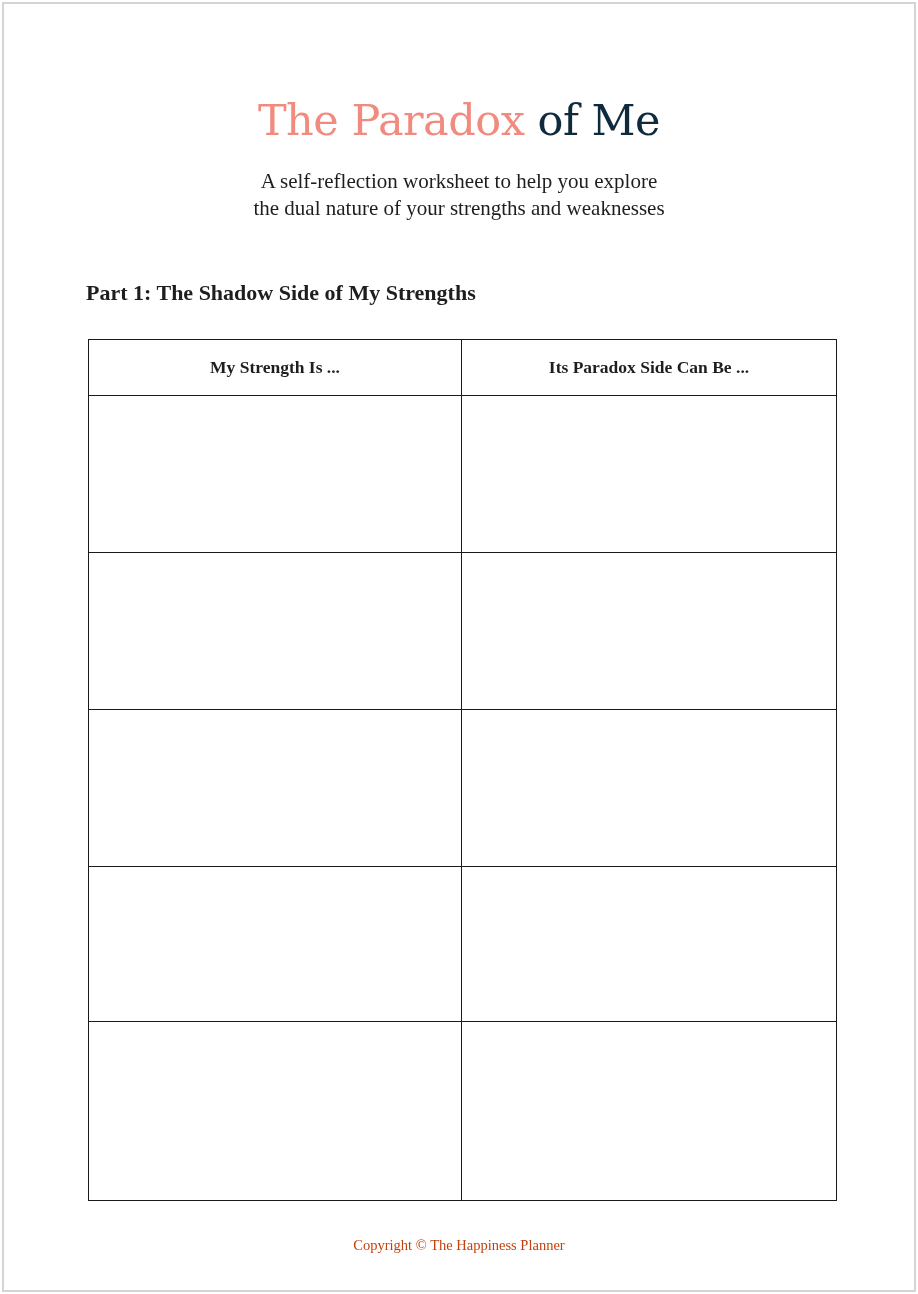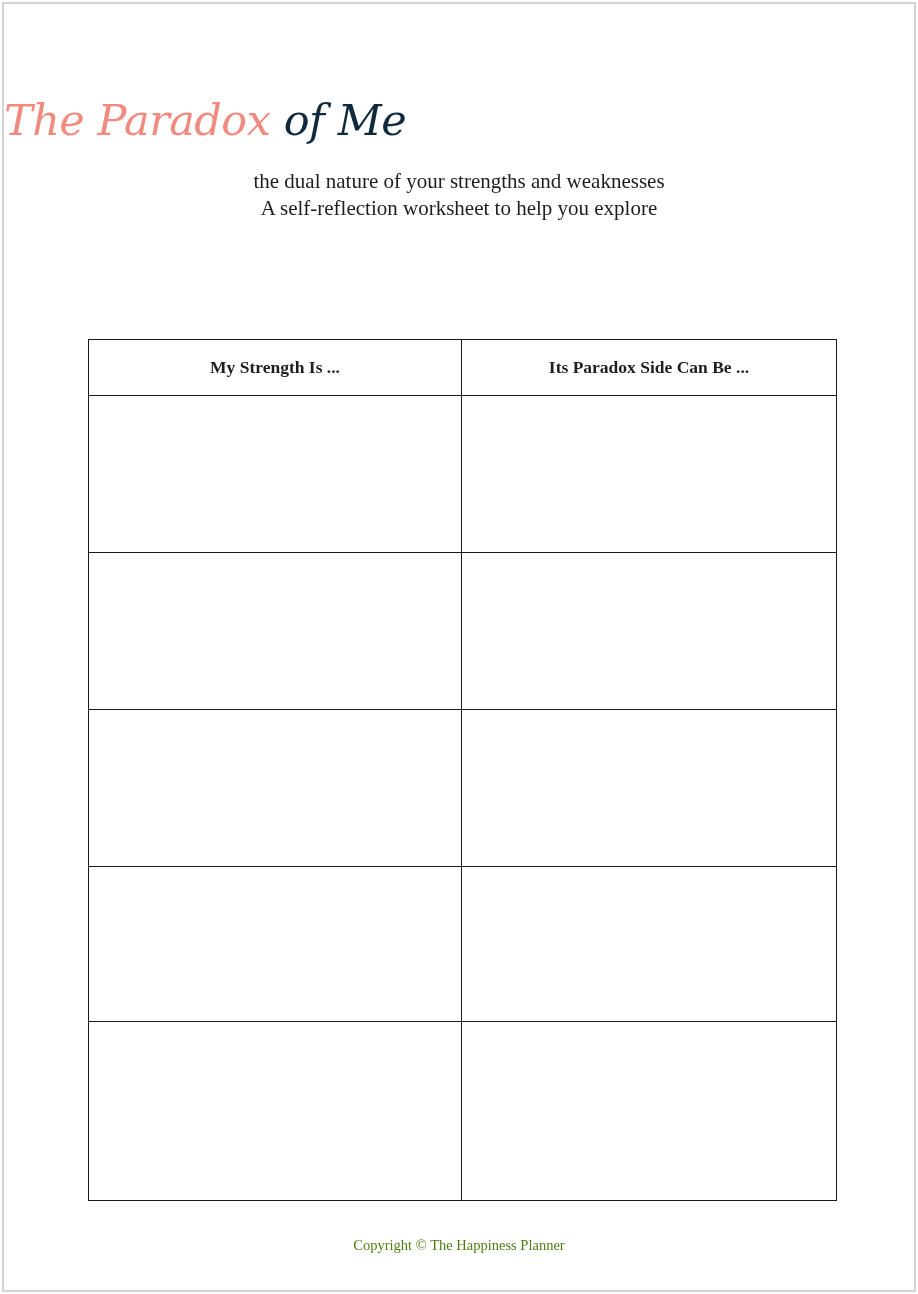--- a/index.html
+++ b/index.html
@@ -22,23 +22,22 @@
       height: 1286px;
       border: 2px solid #d4d4d4;
       background: #ffffff;
       box-sizing: content-box;
     }
     .title {
       position: absolute;
       left: 0;
       right: 0;
       top: 88px;
-      text-align: left;
+      text-align: center;
       font-family: "DejaVu Serif", "Liberation Serif", serif;
-      font-style: italic;
       font-size: 43px;
       line-height: 56px;
       letter-spacing: -0.5px;
       white-space: nowrap;
     }
     .title .accent { color: #f28b7f; }
     .title .dark { color: #0f2a3d; }
     .subtitle {
       position: absolute;
       left: 0;
@@ -85,38 +84,39 @@
       background: #ffffff;
       cursor: text;
     }
     .footer {
       position: absolute;
       left: 0;
       right: 0;
       top: 1233px;
       text-align: center;
       font-size: 14.5px;
-      color: #4d7c0f;
+      color: #c2410c;
     }
   </style>
 </head>
 <body>
 
 <div class="page">
 
   <div class="title">
     <span class="accent">The Paradox</span>
     <span class="dark">of Me</span>
   </div>
 
   <div class="subtitle">
+    <div>A self-reflection worksheet to help you explore</div>
     <div>the dual nature of your strengths and weaknesses</div>
-    <div>A self-reflection worksheet to help you explore</div>
   </div>
 
+  <div class="section-title">Part 1: The Shadow Side of My Strengths</div>
 
   <table class="table">
     <colgroup>
       <col class="c1">
       <col class="c2">
     </colgroup>
     <thead>
       <tr>
         <th>My Strength Is ...</th>
         <th>Its Paradox Side Can Be ...</th>

